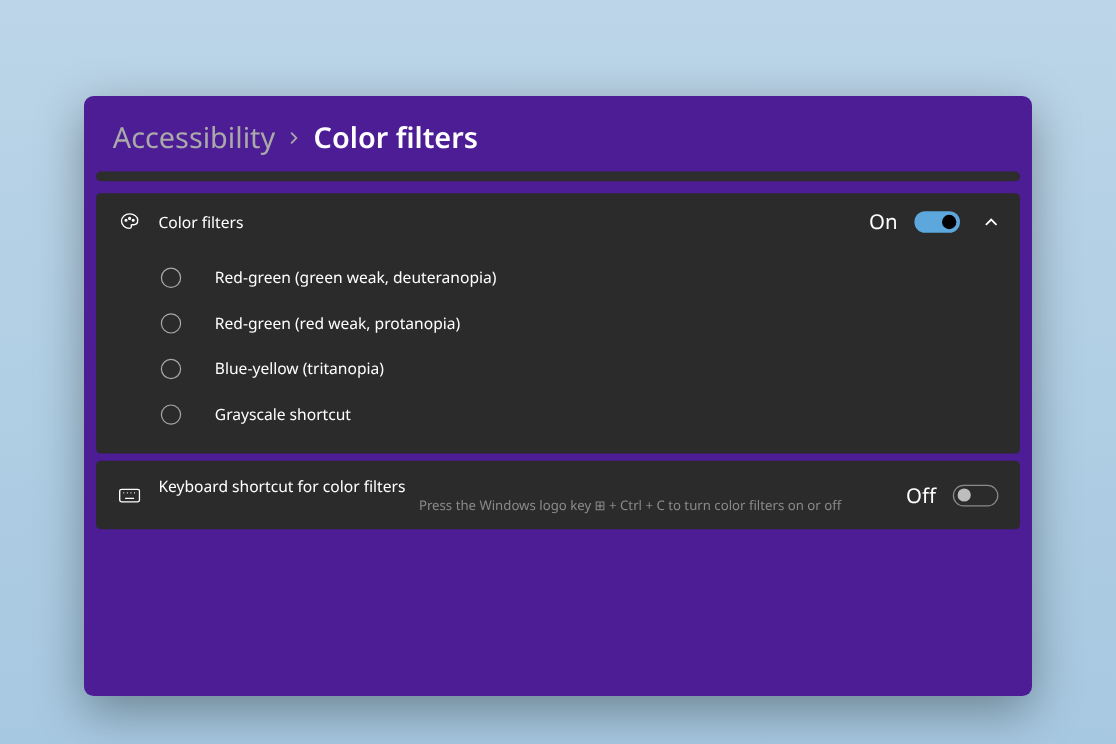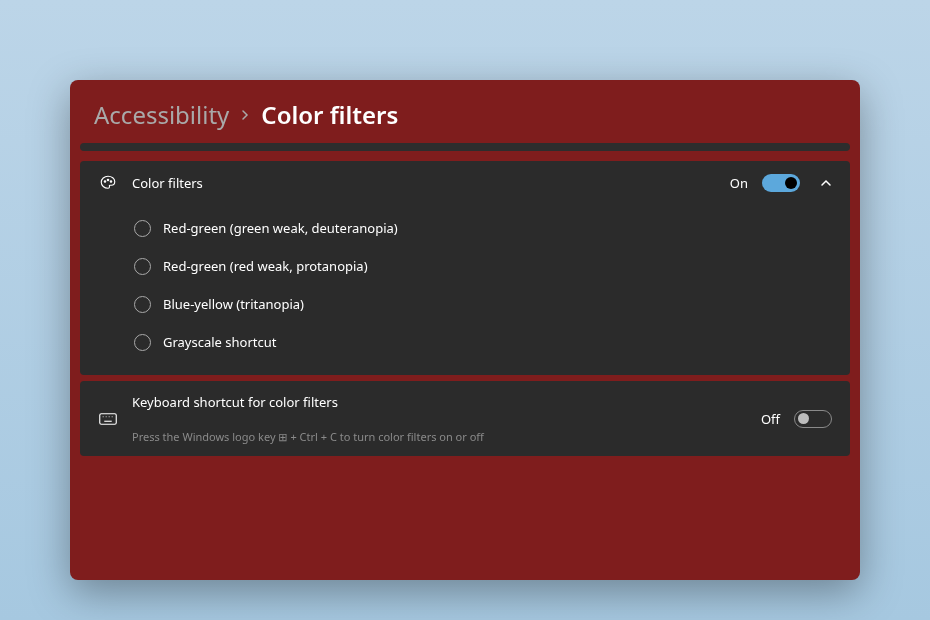--- a/index.html
+++ b/index.html
@@ -42,21 +42,21 @@
     .p3 { transform: translate(-50%, -100%) rotate(10deg) scaleX(1.05); }
     .p4 { transform: translate(-50%, -100%) rotate(45deg); }
     .p5 { transform: translate(-50%, -100%) rotate(80deg) scaleX(0.9); }
 
     .panel {
       position: absolute;
       top: 80px;
       left: 70px;
       right: 70px;
       bottom: 40px;
-      background: #7f1d1d;
+      background: #4c1d95;
       border-radius: 8px;
       box-shadow: 0 12px 40px rgba(0,0,0,0.35);
       padding: 0;
       z-index: 10;
       color: #fff;
       overflow: hidden;
     }
     .breadcrumb {
       display: flex;
       align-items: center;
@@ -99,32 +99,32 @@
       flex: 1;
     }
     .card-header .sub {
       font-size: 11px;
       color: #8a8a8a;
       margin-top: 18px;
     }
     .head-texts {
       flex: 1;
       display: flex;
-      flex-direction: column;
+      flex-direction: row;
     }
     .icon-slot {
       width: 20px;
       height: 20px;
       display: flex;
       align-items: center;
       justify-content: center;
       color: #fff;
     }
     .toggle-label {
-      font-size: 13px;
+      font-size: 17px;
       color: #fff;
       margin-left: 40px;
     }
     .toggle {
       width: 38px;
       height: 18px;
       border-radius: 10px;
       position: relative;
       display: inline-block;
     }
@@ -163,21 +163,21 @@
       justify-content: center;
       color: #fff;
       margin-left: 6px;
     }
     .options {
       padding: 4px 0 14px 54px;
     }
     .radio-row {
       display: flex;
       align-items: center;
-      gap: 12px;
+      gap: 28px;
       padding: 10px 0;
     }
     .radio {
       width: 17px;
       height: 17px;
       border: 1.5px solid #a9a9a9;
       border-radius: 50%;
       flex-shrink: 0;
       position: relative;
     }

